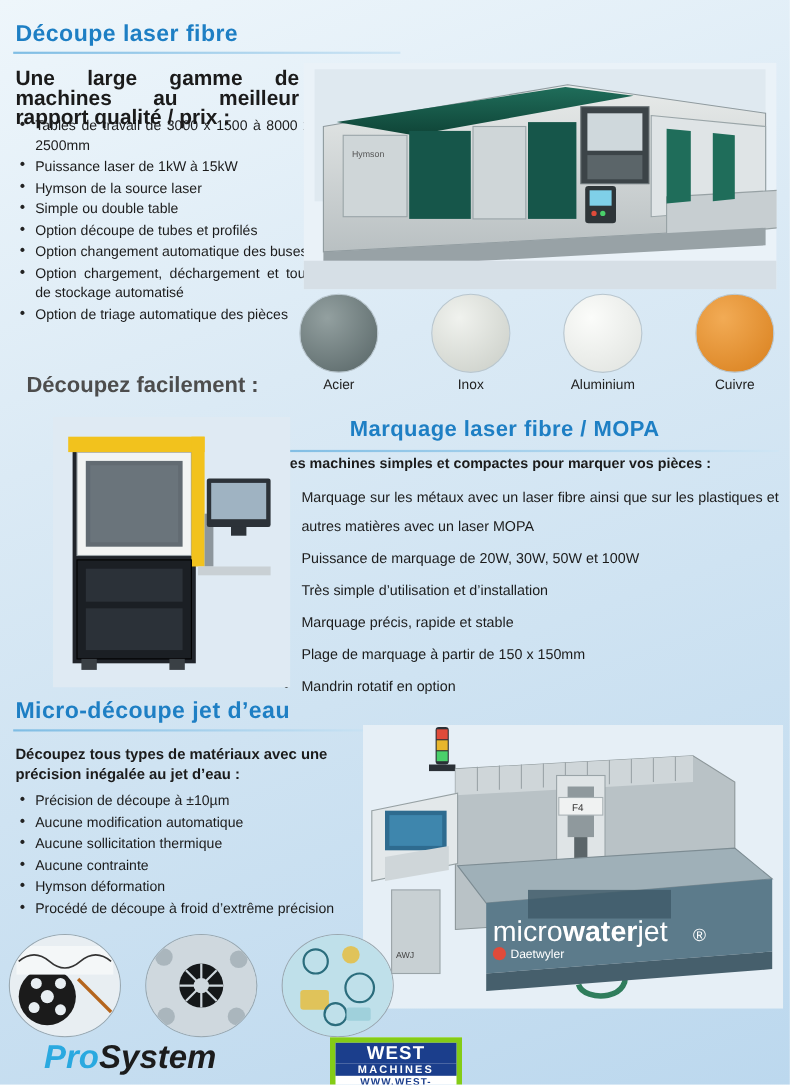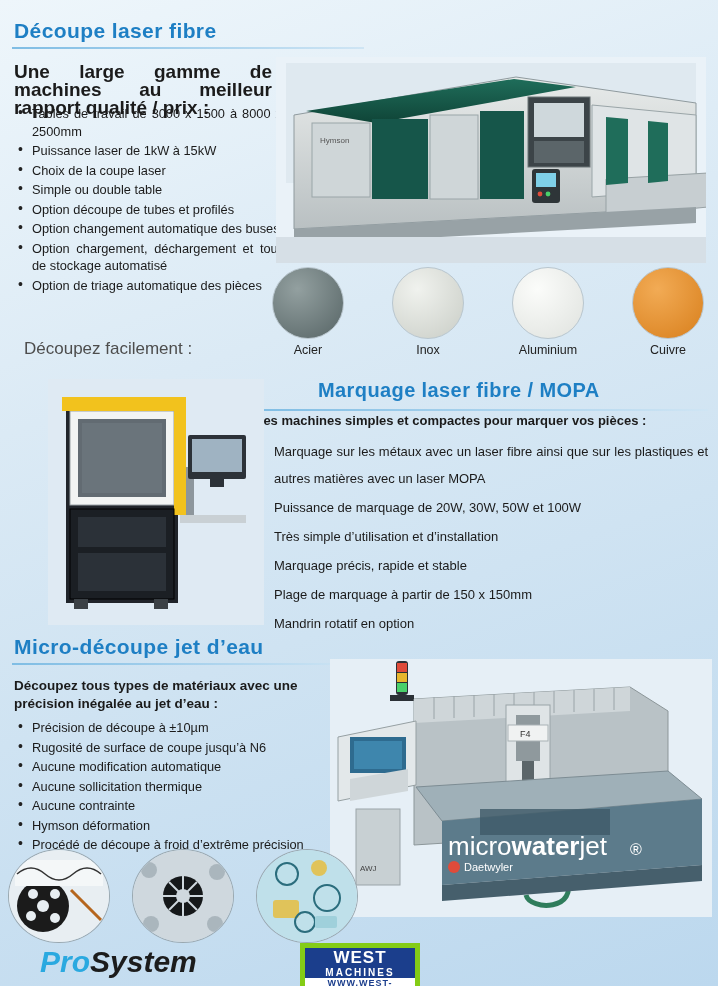--- a/index.html
+++ b/index.html
@@ -33,21 +33,21 @@
   
   #machine1{position:absolute;left:276px;top:44px;width:430px;height:206px;}
 
   
   #materials{position:absolute;left:272px;top:254px;width:436px;height:92px;
     display:flex;gap:48px;}
   .mat{width:76px;text-align:center;}
   .mat .disc{width:70px;height:70px;border-radius:50%;margin:0 auto;border:1px solid #b9c6ce;}
   .mat .lbl{font-size:12.5px;margin-top:4px;color:#222;}
 
-  #s1-sub{position:absolute;left:24px;top:326px;font-size:17px;font-weight:normal;color:#4d4d4d;}
+  #s1-sub{position:absolute;left:24px;top:326px;font-size:20px;font-weight:bold;color:#4d4d4d;}
 
   
   #s2-title{position:absolute;left:318px;top:366px;font-size:20px;}
   #s2-rule{position:absolute;left:252px;top:396px;width:456px;}
   #s2-intro{position:absolute;left:254px;top:400px;width:452px;font-size:13px;font-weight:bold;}
   #s2-list{position:absolute;left:252px;top:425px;width:456px;font-size:13px;line-height:27px;}
   #s2-list li{padding-left:22px;}
   #s2-list li:before{left:6px;top:0px;}
 
   #machine2{position:absolute;left:48px;top:366px;width:216px;height:246px;}
@@ -79,21 +79,21 @@
 <div class="page">
 
   <div class="sec-title" id="s1-title">Découpe laser fibre</div>
   <div class="sec-rule" id="s1-rule"></div>
 
   <div id="s1-intro">Une large gamme de machines au meilleur rapport qualité / prix :</div>
 
   <ul class="bul" id="s1-list">
     <li>Tables de travail de 3000 x 1500 à 8000 x 2500mm</li>
     <li>Puissance laser de 1kW à 15kW</li>
-    <li>Choix de la coupe laser</li>
+    <li>Hymson de la source laser</li>
     <li>Simple ou double table</li>
     <li>Option découpe de tubes et profilés</li>
     <li>Option changement automatique des buses</li>
     <li>Option chargement, déchargement et tour de stockage automatisé</li>
     <li>Option de triage automatique des pièces</li>
   </ul>
 
   <div id="machine1">
     <svg width="430" height="206" viewBox="0 0 430 206">
       <defs>
@@ -210,21 +210,20 @@
       <rect x="106" y="220" width="14" height="10" fill="#3a4045"></rect>
     </svg>
   </div>
 
   <div class="sec-title" id="s3-title">Micro-découpe jet d’eau</div>
   <div class="sec-rule" id="s3-rule"></div>
   <div id="s3-intro">Découpez tous types de matériaux avec une précision inégalée au jet d’eau :</div>
 
   <ul class="bul" id="s3-list">
     <li>Précision de découpe à ±10µm</li>
-    <li>Rugosité de surface de coupe jusqu’à N6</li>
     <li>Aucune modification automatique</li>
     <li>Aucune sollicitation thermique</li>
     <li>Aucune contrainte</li>
     <li>Hymson déformation</li>
     <li>Procédé de découpe à froid d’extrême précision</li>
   </ul>
 
   <div id="machine3">
     <svg width="382" height="258" viewBox="0 0 382 258">
       <rect x="0" y="0" width="382" height="258" fill="#e6eff6"></rect>

